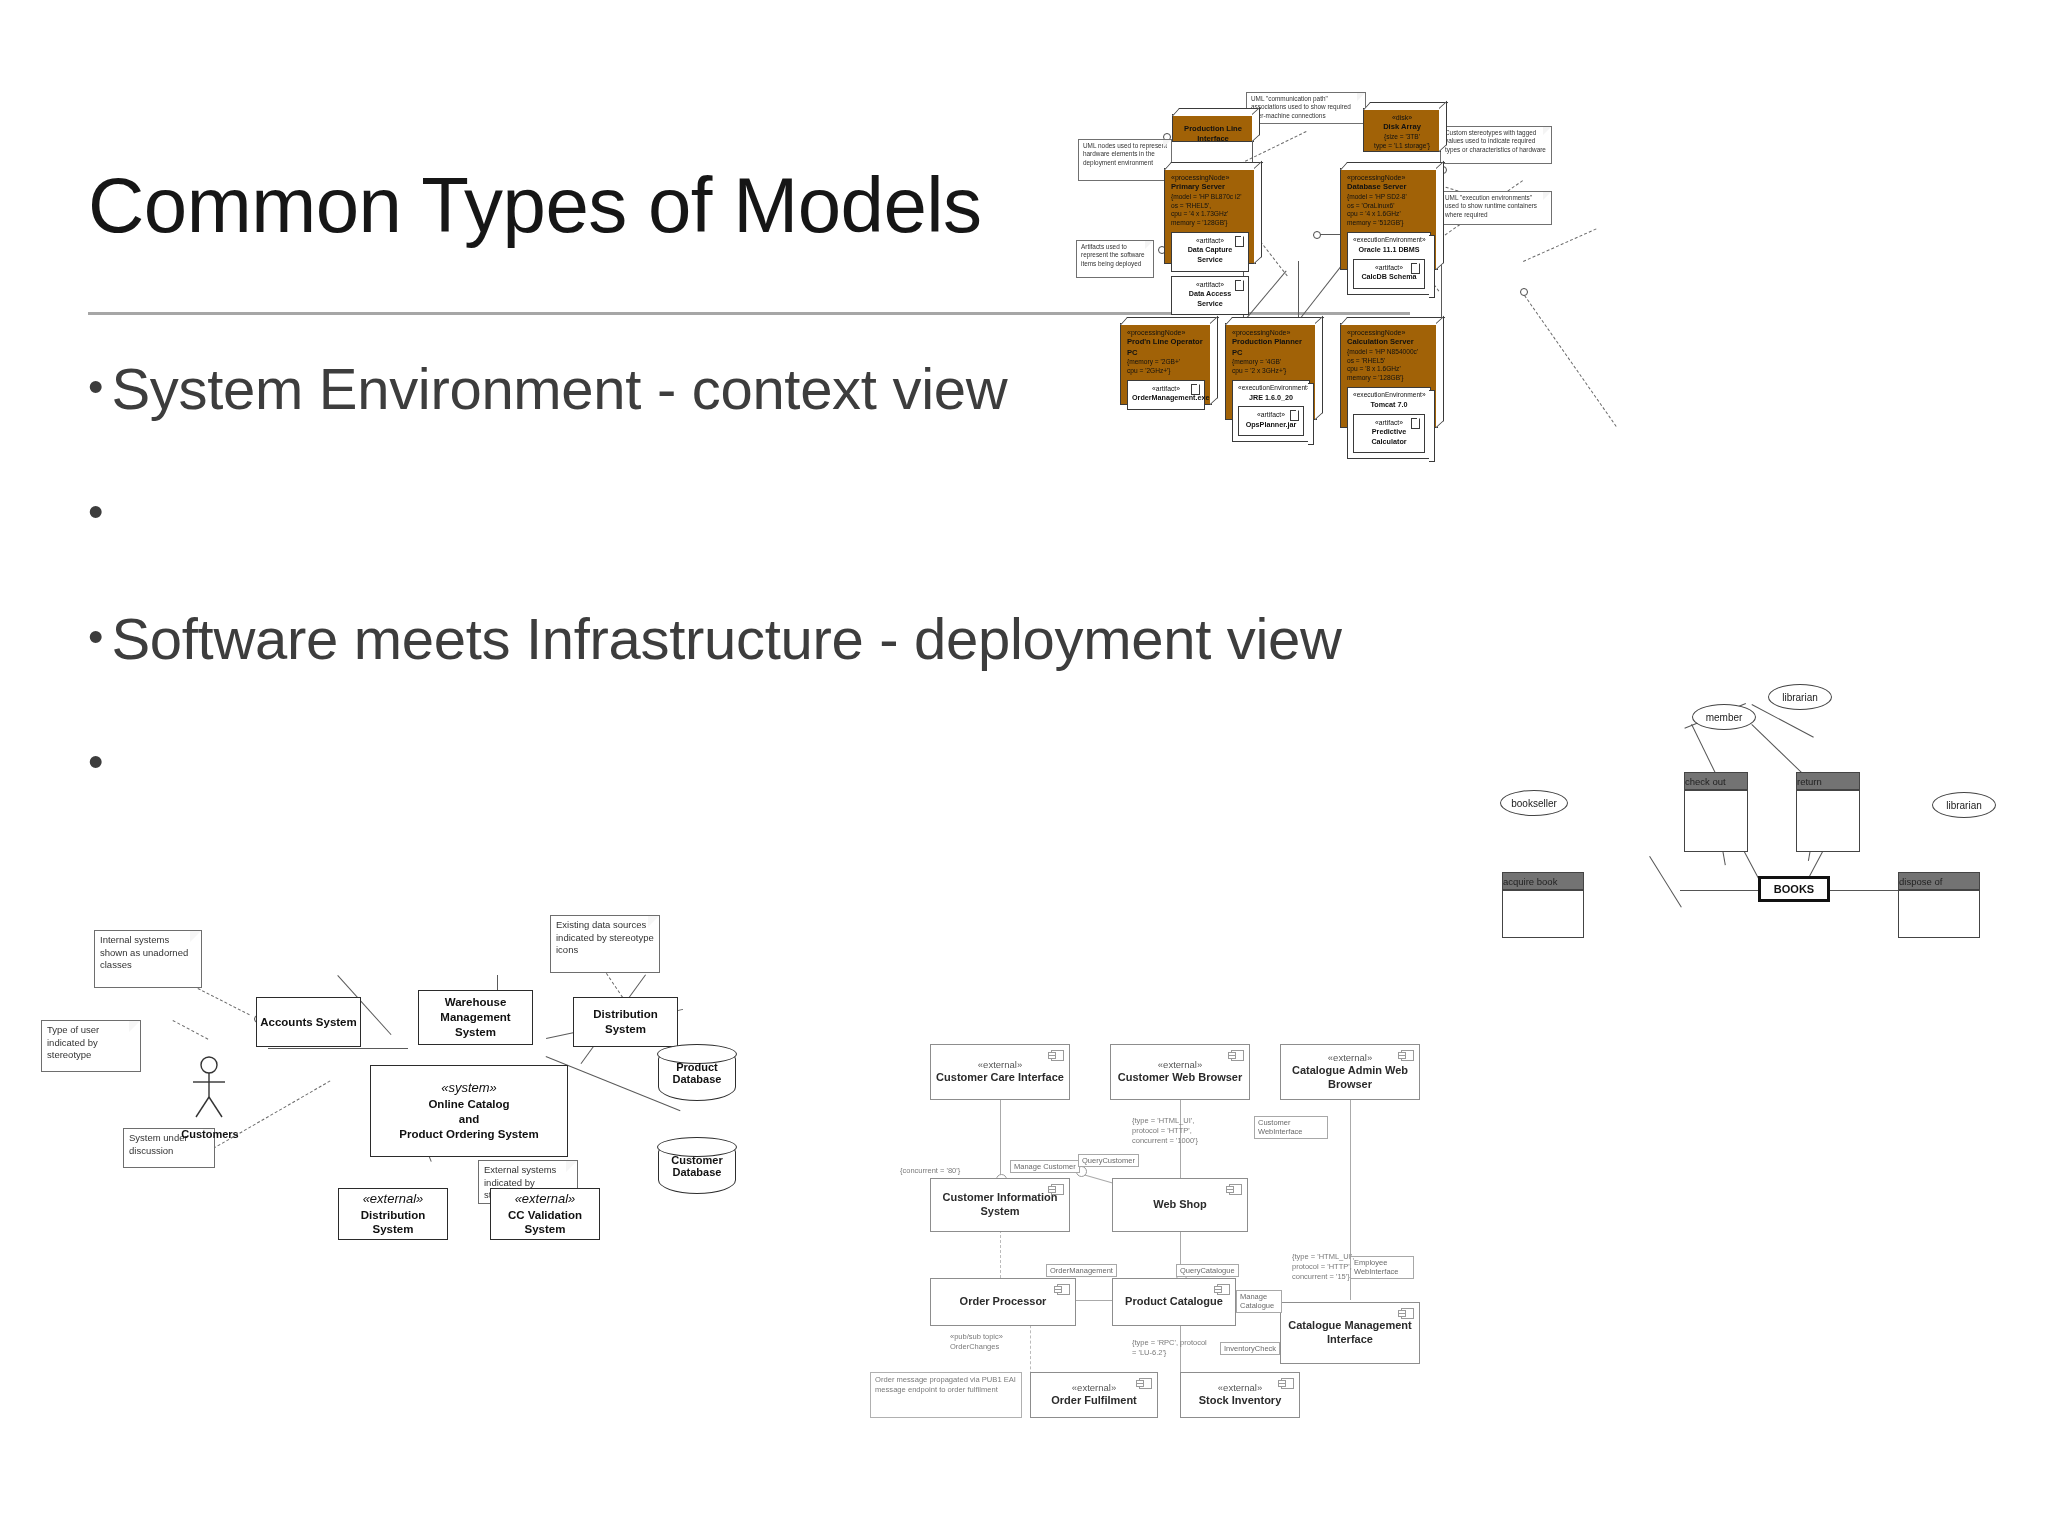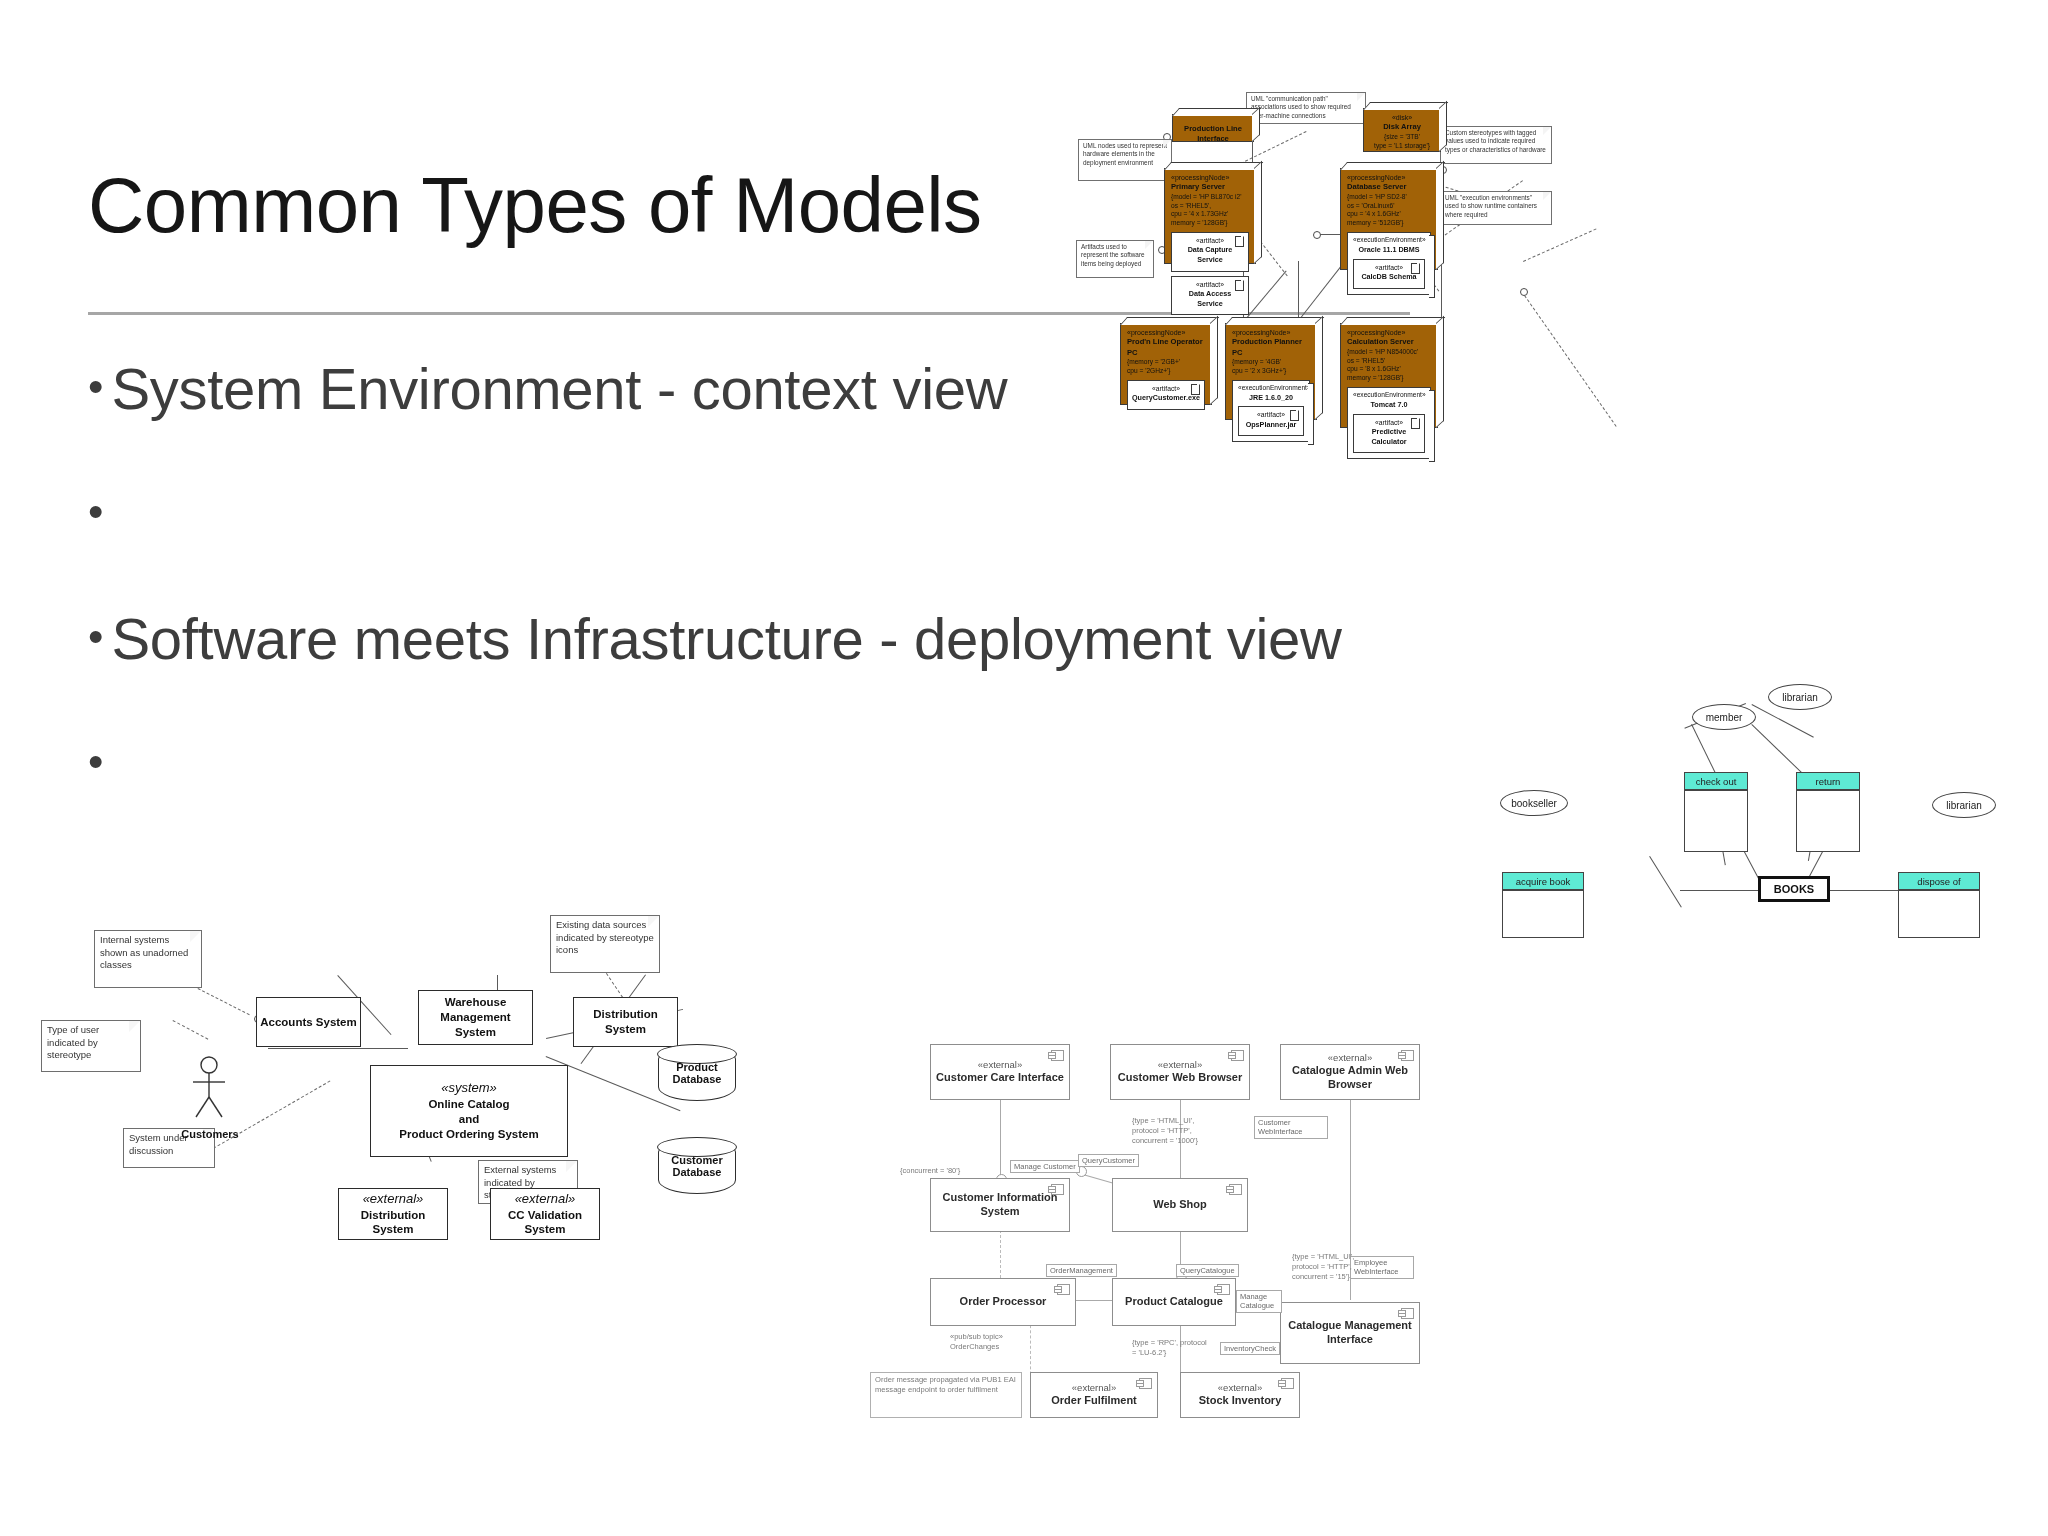--- a/index.html
+++ b/index.html
@@ -119,24 +119,24 @@
   .plainrect {
     position: absolute;
     box-sizing: border-box;
     border: 1.2px solid #444;
     background: #fff;
   }
   .labelbox {
     position: absolute;
     box-sizing: border-box;
     border: 1.2px solid #444;
-    background: #5eead4;
+    background: #737373;
     display: flex;
     align-items: center;
-    justify-content: center;
+    justify-content: flex-start;
     text-align: center;
     color: #222;
   }
   .jack {
     position: absolute;
     width: 6px;
     height: 6px;
     border: 1.2px solid #4a4a4a;
     border-radius: 50%;
     background: #fff;
@@ -522,21 +522,21 @@
     </div>
 
     <div class="node3d" style="left:52px; top:237px; width:92px; height:82px;">
       <div class="stereo" style="text-align:left;">«processingNode»</div>
       <div class="nm" style="text-align:left;">Prod'n Line Operator PC</div>
       <div class="tag">{memory = '2GB+'</div>
       <div class="tag">cpu = '2GHz+'}</div>
       <div class="artifact">
         <span class="doc-icon"></span>
         <div>«artifact»</div>
-        <div class="an">QueryCustomer.exe</div>
+        <div class="an">OrderManagement.exe</div>
       </div>
     </div>
 
     <div class="node3d" style="left:157px; top:237px; width:92px; height:97px;">
       <div class="stereo" style="text-align:left;">«processingNode»</div>
       <div class="nm" style="text-align:left;">Production Planner PC</div>
       <div class="tag">{memory = '4GB'</div>
       <div class="tag">cpu = '2 x 3GHz+'}</div>
       <div class="execenv">
         <div>«executionEnvironment»</div>

